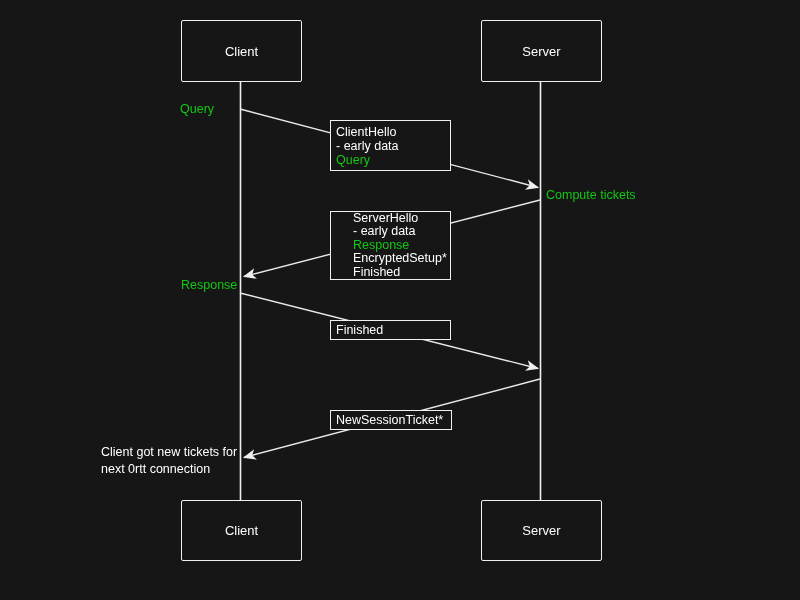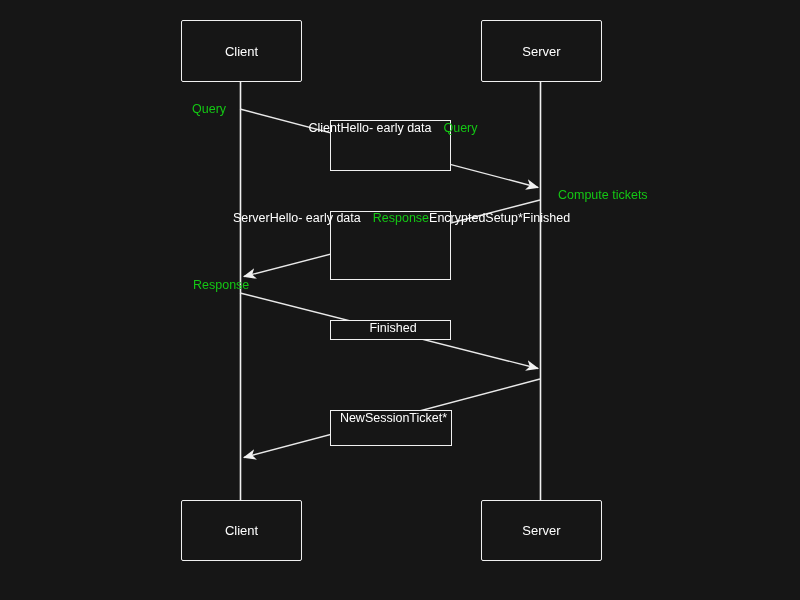--- a/index.html
+++ b/index.html
@@ -24,30 +24,30 @@
     display:flex;align-items:center;justify-content:center;
     font-size:13px;color:var(--text);
   }
   .actor.a-ct{left:181px;top:20px;}
   .actor.a-st{left:481px;top:20px;}
   .actor.a-cb{left:181px;top:500px;height:59px;}
   .actor.a-sb{left:481px;top:500px;height:59px;}
   .msg{
     border:1px solid var(--stroke);
     background:var(--background);
-    display:flex;flex-direction:row;justify-content:center;
+    display:flex;flex-direction:column;justify-content:center;
     padding:0 0 0 5px;box-sizing:border-box;
     font-size:12.5px;line-height:14px;color:var(--text);
     white-space:nowrap;
   }
   .msg.m1{left:330px;top:120px;width:121px;height:51px;}
   .msg.m2{left:330px;top:211px;width:121px;height:69px;line-height:13.4px;padding-left:22px;}
   .msg.m3{left:330px;top:320px;width:121px;height:20px;}
-  .msg.m4{left:330px;top:410px;width:122px;height:36px;}
-  .green{color:var(--green);margin-left:12px;}
+  .msg.m4{left:330px;top:410px;width:122px;height:20px;}
+  .green{color:var(--green);}
   .lbl{font-size:12.5px;line-height:14px;white-space:nowrap;}
   .lbl.query{left:180px;top:102px;}
   .lbl.compute{left:546px;top:188px;}
   .lbl.response{left:181px;top:278px;}
   .note{
     left:101px;top:444px;width:150px;
     font-size:12.5px;line-height:17px;color:var(--text);
   }
 </style>
 </head>
@@ -101,14 +101,18 @@
   </div>
 
   <div class="abs msg m3">
     <span>Finished</span>
   </div>
 
   <div class="abs msg m4">
     <span>NewSessionTicket*</span>
   </div>
 
+  <div class="abs note">
+    <div>Client got new tickets for</div>
+    <div>next 0rtt connection</div>
+  </div>
 
 </div>
 
 </body></html>

